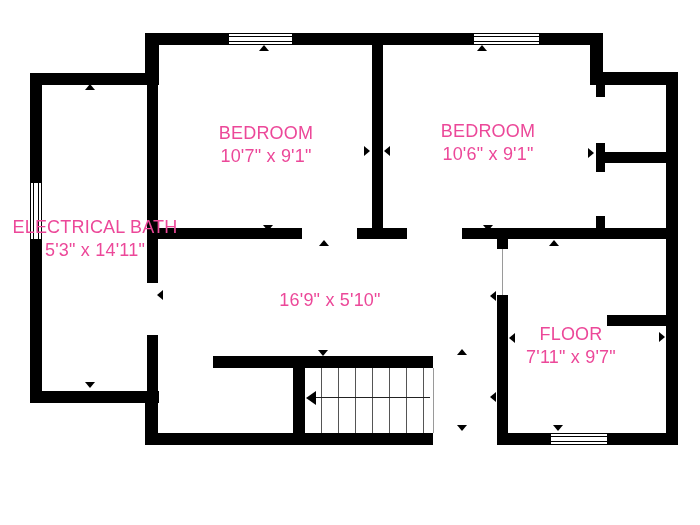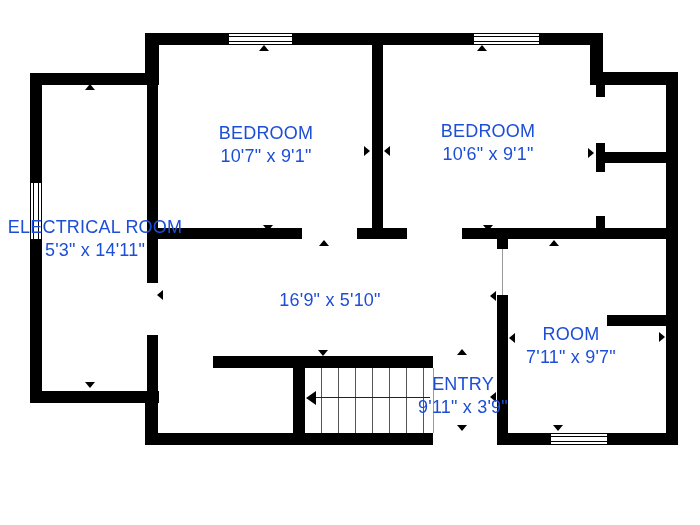--- a/index.html
+++ b/index.html
@@ -16,21 +16,21 @@
     z-index:3;
   }
   .window-v{
     position:absolute;box-sizing:border-box;border:1px solid #000;background-color:#fff;
     background-image:linear-gradient(#000,#000),linear-gradient(#000,#000);
     background-size:1px 100%,1px 100%;background-position:2px 0,7px 0;background-repeat:no-repeat;
     z-index:3;
   }
   .room-label{
     position:absolute;transform:translate(-50%,-50%);text-align:center;white-space:nowrap;
-    font-size:18px;line-height:23px;color:#1d4ed8;z-index:6;letter-spacing:.2px;
+    font-size:18px;line-height:23px;color:#ec4899;z-index:6;letter-spacing:.2px;
   }
   .mk{position:absolute;width:0;height:0;z-index:5;}
   .mk-u{border-left:5px solid transparent;border-right:5px solid transparent;border-bottom:6px solid #000;}
   .mk-d{border-left:5px solid transparent;border-right:5px solid transparent;border-top:6px solid #000;}
   .mk-l{border-top:5px solid transparent;border-bottom:5px solid transparent;border-right:6px solid #000;}
   .mk-r{border-top:5px solid transparent;border-bottom:5px solid transparent;border-left:6px solid #000;}
   #stairs{
     position:absolute;left:305px;top:368px;width:128px;height:65px;background:#fff;
     background-image:repeating-linear-gradient(to right,transparent 0,transparent 16px,#555 16px,#555 17px);
     z-index:2;
@@ -113,29 +113,25 @@
 
   <div class="room-label" style="left:266px;top:145px;">
     <div>BEDROOM</div>
     <div>10'7" x 9'1"</div>
   </div>
   <div class="room-label" style="left:488px;top:143px;">
     <div>BEDROOM</div>
     <div>10'6" x 9'1"</div>
   </div>
   <div class="room-label" style="left:95px;top:239px;">
-    <div>ELECTRICAL ROOM</div>
+    <div>ELECTRICAL BATH</div>
     <div>5'3" x 14'11"</div>
   </div>
   <div class="room-label" style="left:330px;top:300px;">
     <div>16'9" x 5'10"</div>
   </div>
   <div class="room-label" style="left:571px;top:346px;">
-    <div>ROOM</div>
+    <div>FLOOR</div>
     <div>7'11" x 9'7"</div>
-  </div>
-  <div class="room-label" style="left:463px;top:396px;">
-    <div>ENTRY</div>
-    <div>9'11" x 3'9"</div>
   </div>
 
 
 </div>
 
 </body></html>

